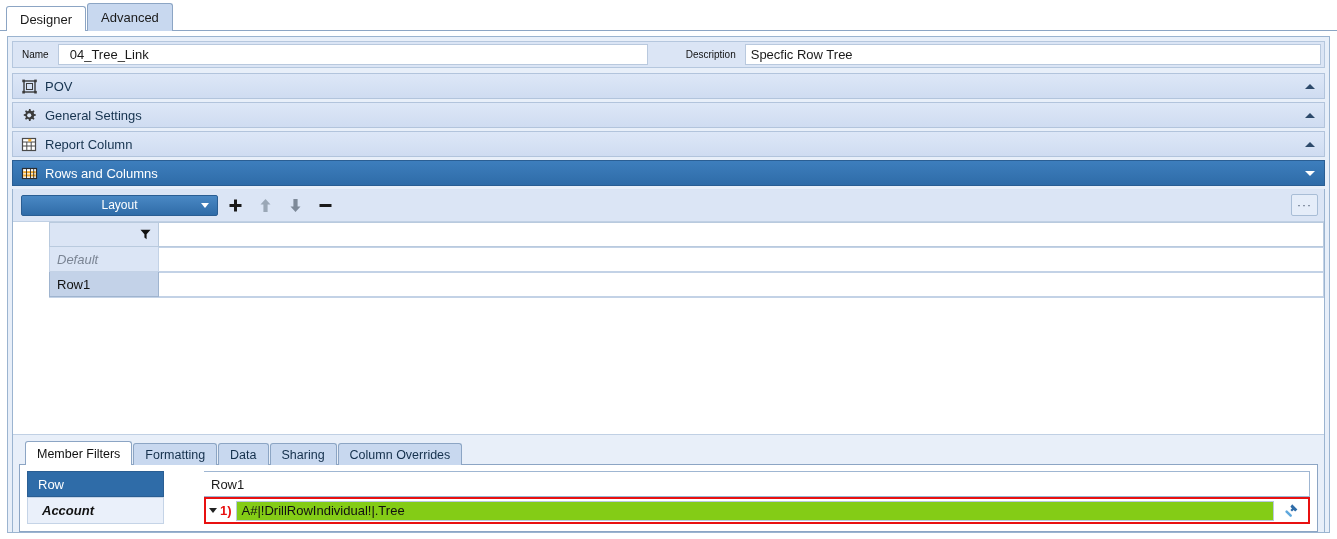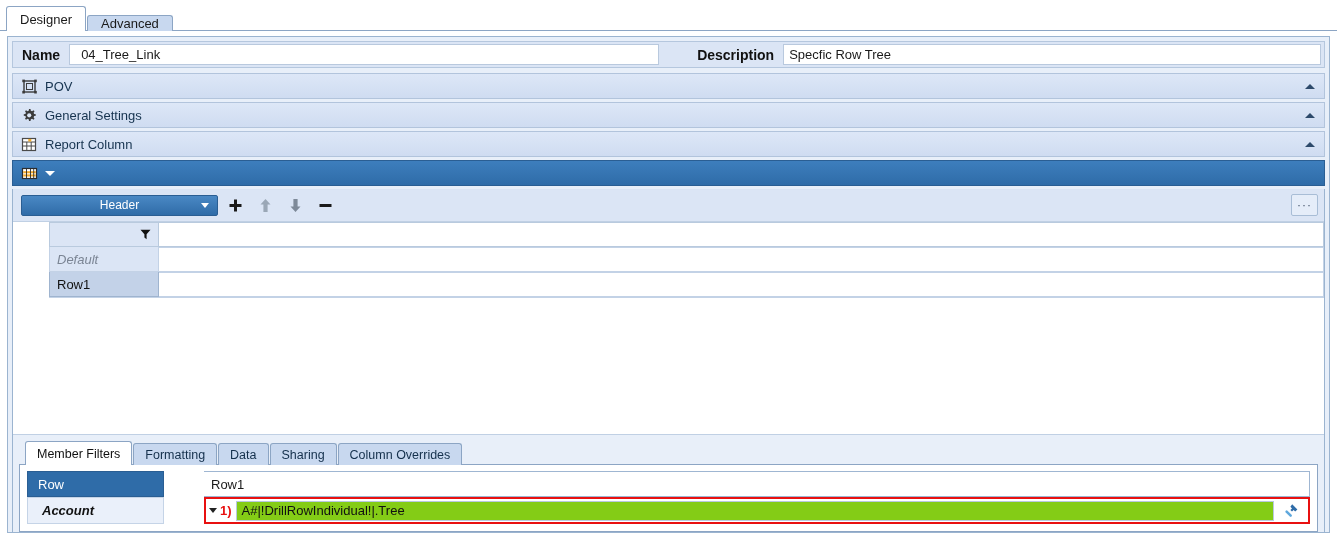--- a/index.html
+++ b/index.html
@@ -23,21 +23,21 @@
     padding-left: 6px;
   }
   .tabstrip::after {
     content: "";
     position: absolute;
     left: 0; right: 0; bottom: 0;
     height: 1px;
     background: #8ca5c4;
   }
   .top-tab {
-    height: 16px;
+    height: 28px;
     padding: 0 13px;
     display: flex;
     align-items: center;
     font-size: 13px;
     border: 1px solid #8ca5c4;
     border-bottom: none;
     border-radius: 3px 3px 0 0;
     background: #c8d8ef;
     color: #1a1a1a;
     margin-right: 1px;
@@ -70,22 +70,22 @@
   
   .namebar {
     display: flex;
     align-items: center;
     height: 27px;
     background: #dbe5f5;
     border: 1px solid #b5c7de;
     margin-bottom: 5px;
   }
   .field-label {
-    font-weight: bold;
-    font-size: 14px;
+    font-weight: normal;
+    font-size: 10px;
     padding: 0 9px;
     white-space: nowrap;
     color: #111111;
   }
   .field-input {
     height: 21px;
     background: #ffffff;
     border: 1px solid #b9c9de;
     display: flex;
     align-items: center;
@@ -452,28 +452,29 @@
 
   <div class="section expanded">
     <svg class="section-icon" viewBox="0 0 17 15">
       <rect x="1.5" y="2.5" width="14" height="10" fill="#ffffff" stroke="#2d2d2d" stroke-width="1.2"></rect>
       <rect x="2.2" y="5.2" width="12.6" height="2.1" fill="#f0a92c"></rect>
       <rect x="2.2" y="8.4" width="12.6" height="2.1" fill="#f0a92c"></rect>
       <line x1="5.5" y1="2.5" x2="5.5" y2="12.5" stroke="#2d2d2d" stroke-width="0.9"></line>
       <line x1="9.5" y1="2.5" x2="9.5" y2="12.5" stroke="#2d2d2d" stroke-width="0.9"></line>
       <line x1="12.7" y1="2.5" x2="12.7" y2="12.5" stroke="#2d2d2d" stroke-width="0.9"></line>
     </svg>
+    <span class="section-title">Rows and Columns</span>
     <span class="chev down"></span>
   </div>
 
   <div class="rc-body">
 
     <div class="rc-toolbar">
       <div class="layout-btn">
-        <span>Header</span>
+        <span>Layout</span>
         <span class="ddarrow"></span>
       </div>
       <div class="tb-btn">
         <svg width="15" height="15" viewBox="0 0 15 15">
           <rect x="6" y="1.5" width="3" height="12" fill="#1a1a1a"></rect>
           <rect x="1.5" y="6" width="12" height="3" fill="#1a1a1a"></rect>
         </svg>
       </div>
       <div class="tb-btn">
         <svg width="13" height="15" viewBox="0 0 13 15">

